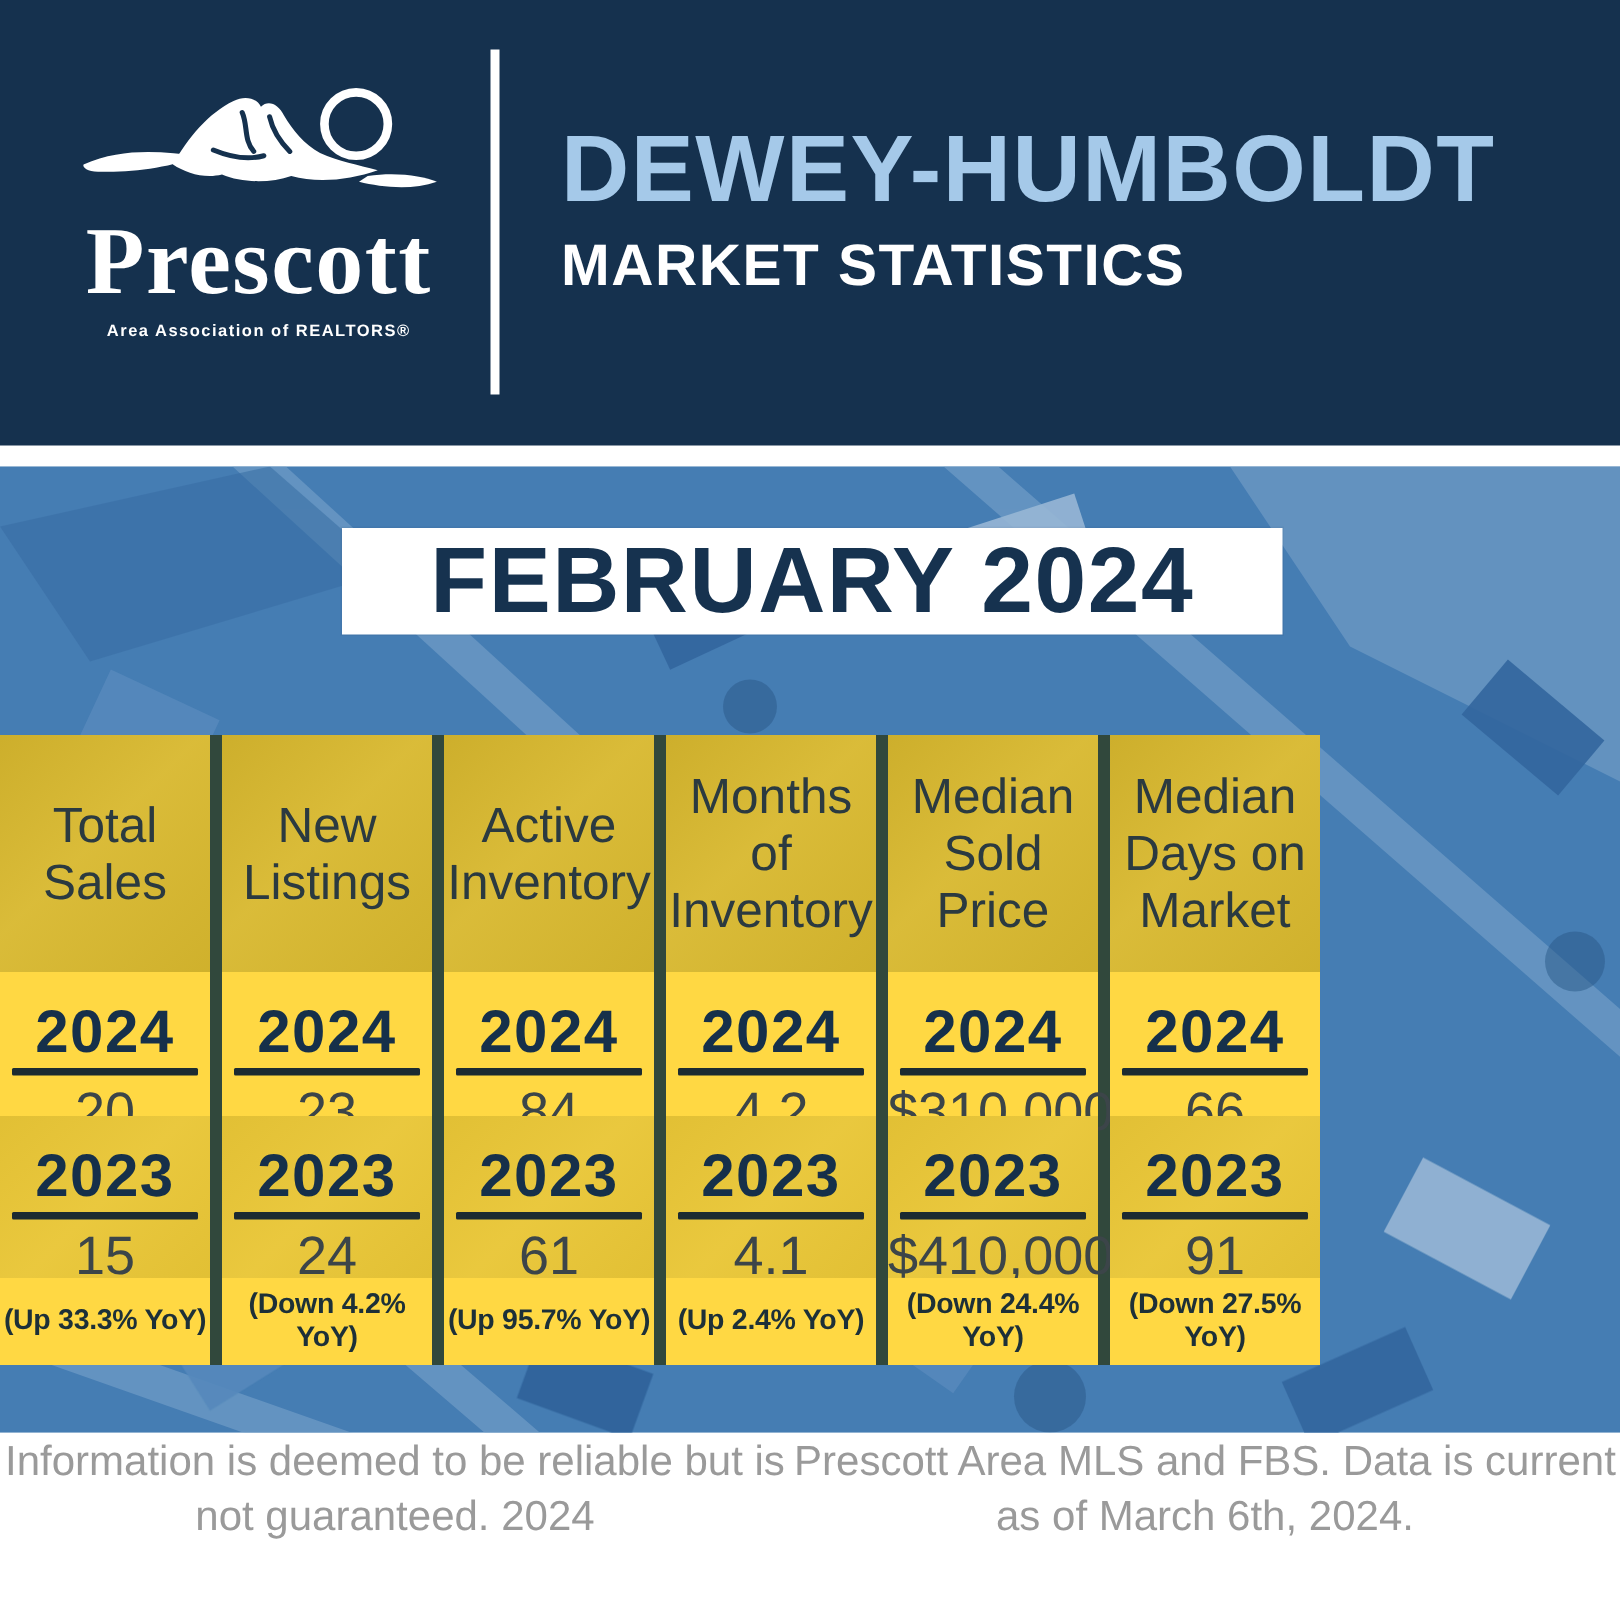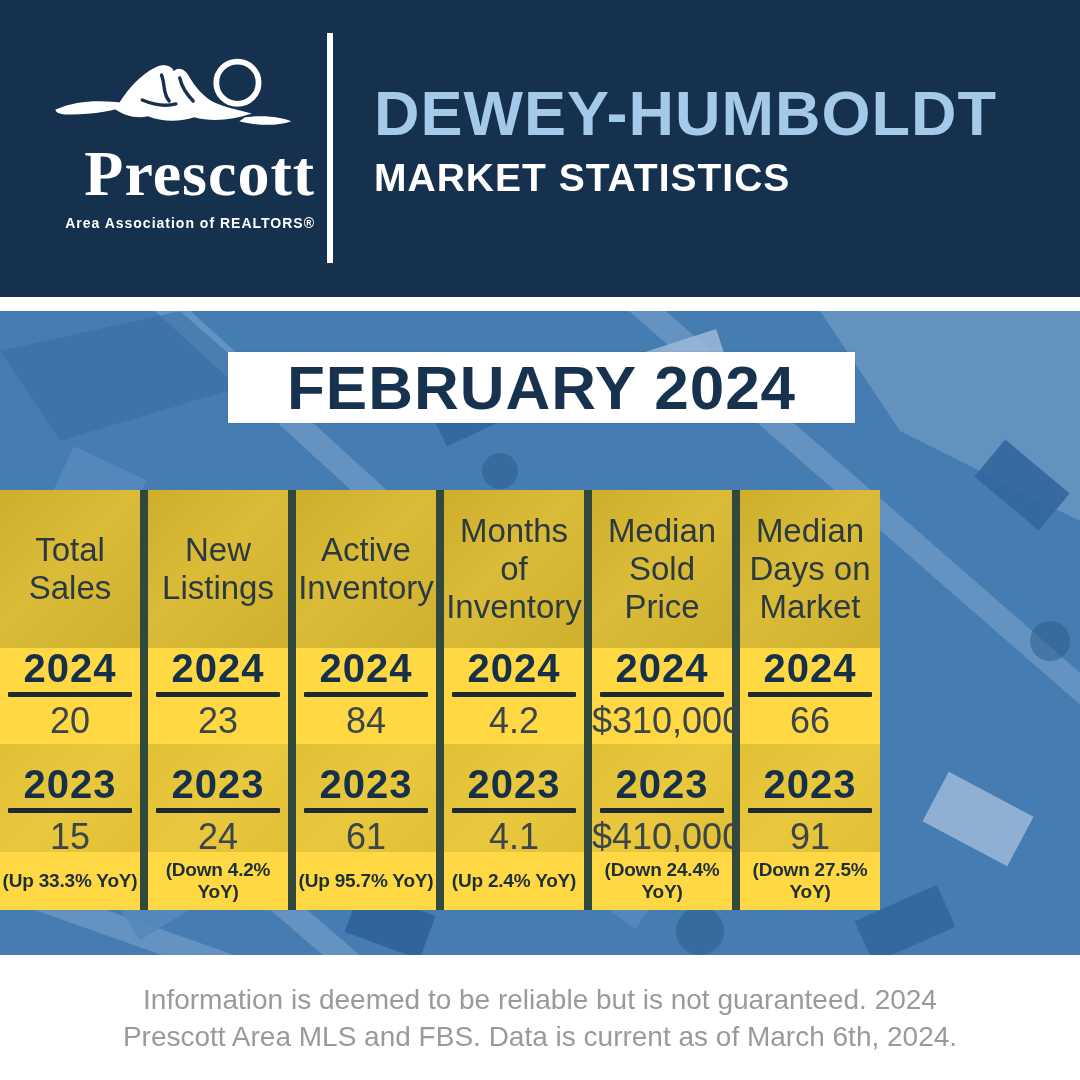--- a/index.html
+++ b/index.html
@@ -1,55 +1,55 @@
 <!DOCTYPE html>
 <html><head>
 <meta charset="utf-8">
 <style>
   * { margin:0; padding:0; box-sizing:border-box; }
   body { background:#ffffff; font-family:"Liberation Sans", sans-serif; }
   .poster { width:1080px; height:1080px; position:relative; overflow:hidden; background:#ffffff; margin:0 auto; }
 
   
   .topbar { height:297px; background:#15314e; position:relative; }
-  .logo { position:absolute; left:30px; top:52px; width:285px; text-align:right; }
+  .logo { position:absolute; left:30px; top:52px; width:285px; text-align:center; }
   .logo-art { display:block; margin:0 auto; width:250px; height:96px; }
   .logo-name { font-family:"Liberation Serif", serif; font-weight:700; font-size:64px; color:#ffffff; line-height:1; margin-top:-6px; letter-spacing:1px; }
-  .logo-tag { font-size:14px; font-weight:700; color:#ffffff; letter-spacing:1px; margin-top:9px; }
+  .logo-tag { font-size:11px; font-weight:700; color:#ffffff; letter-spacing:1px; margin-top:9px; }
   .vdivider { position:absolute; left:327px; top:33px; width:6px; height:230px; background:#ffffff; }
   .titles { position:absolute; left:374px; top:82px; width:700px; }
   .title1 { font-size:63px; font-weight:800; color:#a5c9e9; letter-spacing:1px; line-height:1; }
   .title2 { font-size:39px; font-weight:800; color:#ffffff; letter-spacing:1px; line-height:1; margin-top:13px; }
 
   .white-strip { height:14px; background:#ffffff; }
 
   
   .photo { height:644px; position:relative; background:#4d82b6; overflow:hidden; }
   .photo-bg { position:absolute; left:0; top:0; width:1080px; height:644px; }
   .month-box { position:absolute; left:228px; top:41px; width:627px; height:71px; background:#ffffff; display:flex; align-items:center; justify-content:center; box-shadow:0 0 0 1px rgba(0,0,0,0.04); }
   .month-text { font-size:62px; font-weight:800; color:#16324f; letter-spacing:1px; }
 
   
   .stats { position:absolute; left:0; top:179px; width:880px; height:420px; display:flex; gap:8px; background:#31483c; }
   .col { flex:1 1 0; display:flex; flex-direction:column; min-width:0; }
   .cell { text-align:center; }
   .cell.head { height:158px; background:#d8b82e; display:flex; align-items:center; justify-content:center;
                background-image:linear-gradient(135deg, rgba(0,0,0,0.05), rgba(255,255,255,0.05) 45%, rgba(0,0,0,0.04)); }
   .head-label { font-size:33px; color:#2b3a40; line-height:1.16; white-space:pre-line; }
-  .cell.y24 { height:96px; background:#ffd843; padding-top:0; }
+  .cell.y24 { height:96px; background:#ffd843; padding-top:20px; }
   .cell.y23 { height:108px; background:#e9c636; padding-top:20px;
               background-image:linear-gradient(135deg, rgba(0,0,0,0.03), rgba(255,255,255,0.04) 50%, rgba(0,0,0,0.03)); }
   .year { font-size:40px; font-weight:800; color:#16304a; line-height:1.02; letter-spacing:1px; }
   .rule { width:124px; height:5px; background:#1c2b31; margin:3px auto 4px; border-radius:1px; }
   .val { font-size:36px; color:#3c4549; line-height:1.1; }
   .cell.yoy { height:58px; background:#ffd843; display:flex; align-items:center; justify-content:center;
               font-size:19px; font-weight:700; color:#1d3038; letter-spacing:-0.2px; }
 
   
-  .footer { height:125px; background:#ffffff; display:flex; flex-direction:column; justify-content:center; text-align:center; }
+  .footer { height:125px; background:#ffffff; display:flex; flex-direction:row; justify-content:center; text-align:center; }
   .footer p { color:#9a9a9a; font-size:28px; line-height:37px; font-weight:400; }
 </style>
 </head>
 <body>
 
 <div class="poster">
 
   <div class="topbar">
     <div class="logo">
       <svg class="logo-art" viewBox="0 0 260 96" aria-hidden="true">

